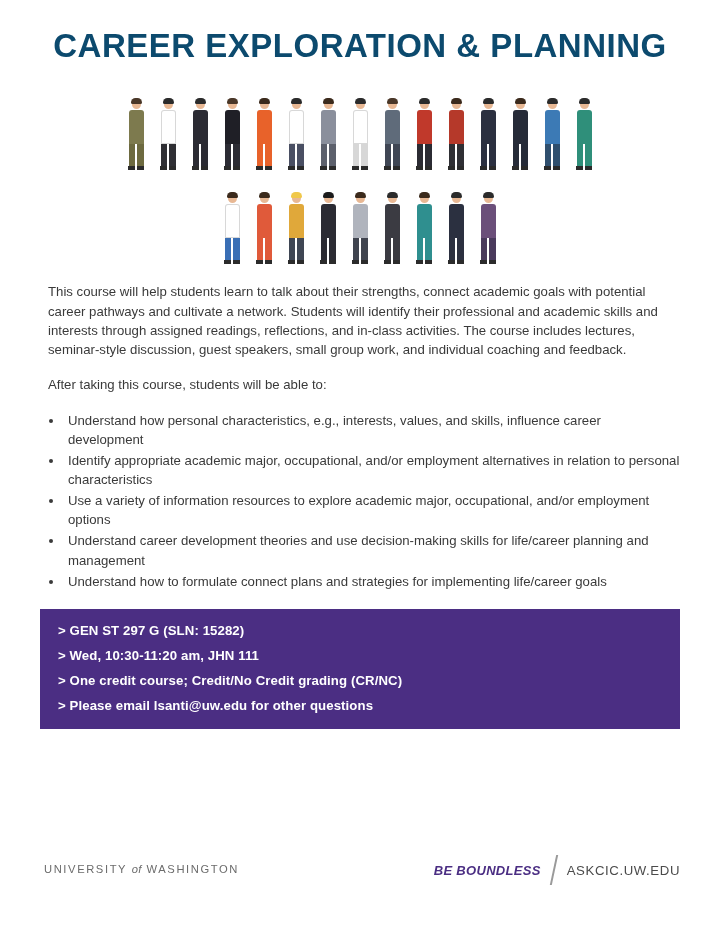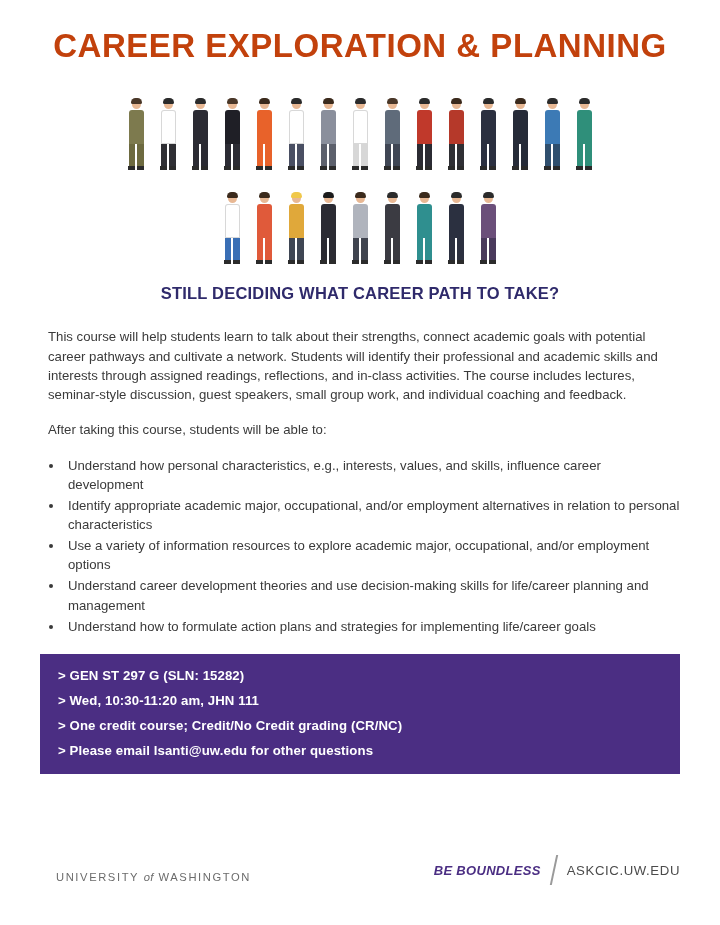--- a/index.html
+++ b/index.html
@@ -21,21 +21,21 @@
     position: relative;
     box-sizing: border-box;
     padding: 0 40px;
   }
 
   
   .title {
     margin: 0;
     padding-top: 26px;
     text-align: center;
-    color: #c2410c;
+    color: #0c4a6e;
     font-size: 33px;
     font-weight: bold;
     letter-spacing: 0.5px;
     line-height: 1.22;
   }
 
   
   .people {
     margin-top: 22px;
     height: 170px;
@@ -159,25 +159,25 @@
     font-weight: bold;
     margin-bottom: 10px;
     letter-spacing: 0.1px;
   }
   .info-box .info-line:last-child { margin-bottom: 0; }
   .info-box sup { font-size: 8.6px; vertical-align: super; }
 
   
   .footer {
     position: absolute;
-    left: 56px;
+    left: 44px;
     right: 40px;
     bottom: 38px;
     display: flex;
-    align-items: flex-end;
+    align-items: center;
     justify-content: space-between;
     margin-top: 9px;
   }
   .footer-left {
     color: #4b2e83;
   }
   .uw-line {
     font-size: 11.2px;
     letter-spacing: 1.6px;
     color: #6b6b6b;
@@ -416,31 +416,30 @@
           <div class="head">
             <div class="hair" style="background: rgb(43, 43, 43);"></div>
           </div>
           <div class="body" style="background: rgb(107, 79, 122);"></div>
           <div class="legs" style="background: rgb(74, 58, 92);"></div>
           <div class="feet"></div>
         </div>
       </div>
   </div>
 
-  <h2 class="subhead">STILL DECIDING WHAT CAREER PATH TO TAKE?</h2>
 
   <div class="body-copy">
     <p>This course will help students learn to talk about their strengths, connect academic goals with potential career pathways and cultivate a network. Students will identify their professional and academic skills and interests through assigned readings, reflections, and in-class activities. The course includes lectures, seminar-style discussion, guest speakers, small group work, and individual coaching and feedback.</p>
     <p>After taking this course, students will be able to:</p>
     <ul>
       <li>Understand how personal characteristics, e.g., interests, values, and skills, influence career development</li>
       <li>Identify appropriate academic major, occupational, and/or employment alternatives in relation to personal characteristics</li>
       <li>Use a variety of information resources to explore academic major, occupational, and/or employment options</li>
       <li>Understand career development theories and use decision-making skills for life/career planning and management</li>
-      <li>Understand how to formulate action plans and strategies for implementing life/career goals</li>
+      <li>Understand how to formulate connect plans and strategies for implementing life/career goals</li>
     </ul>
   </div>
 
   <div class="info-box">
     <div class="info-line">&gt; GEN ST 297 G  (SLN: 15282)</div>
     <div class="info-line">&gt; Wed, 10:30-11:20 am, JHN 111</div>
     <div class="info-line">&gt; One credit course; Credit/No Credit grading (CR/NC)</div>
     <div class="info-line">&gt; Please email lsanti@uw.edu for other questions</div>
   </div>
 

